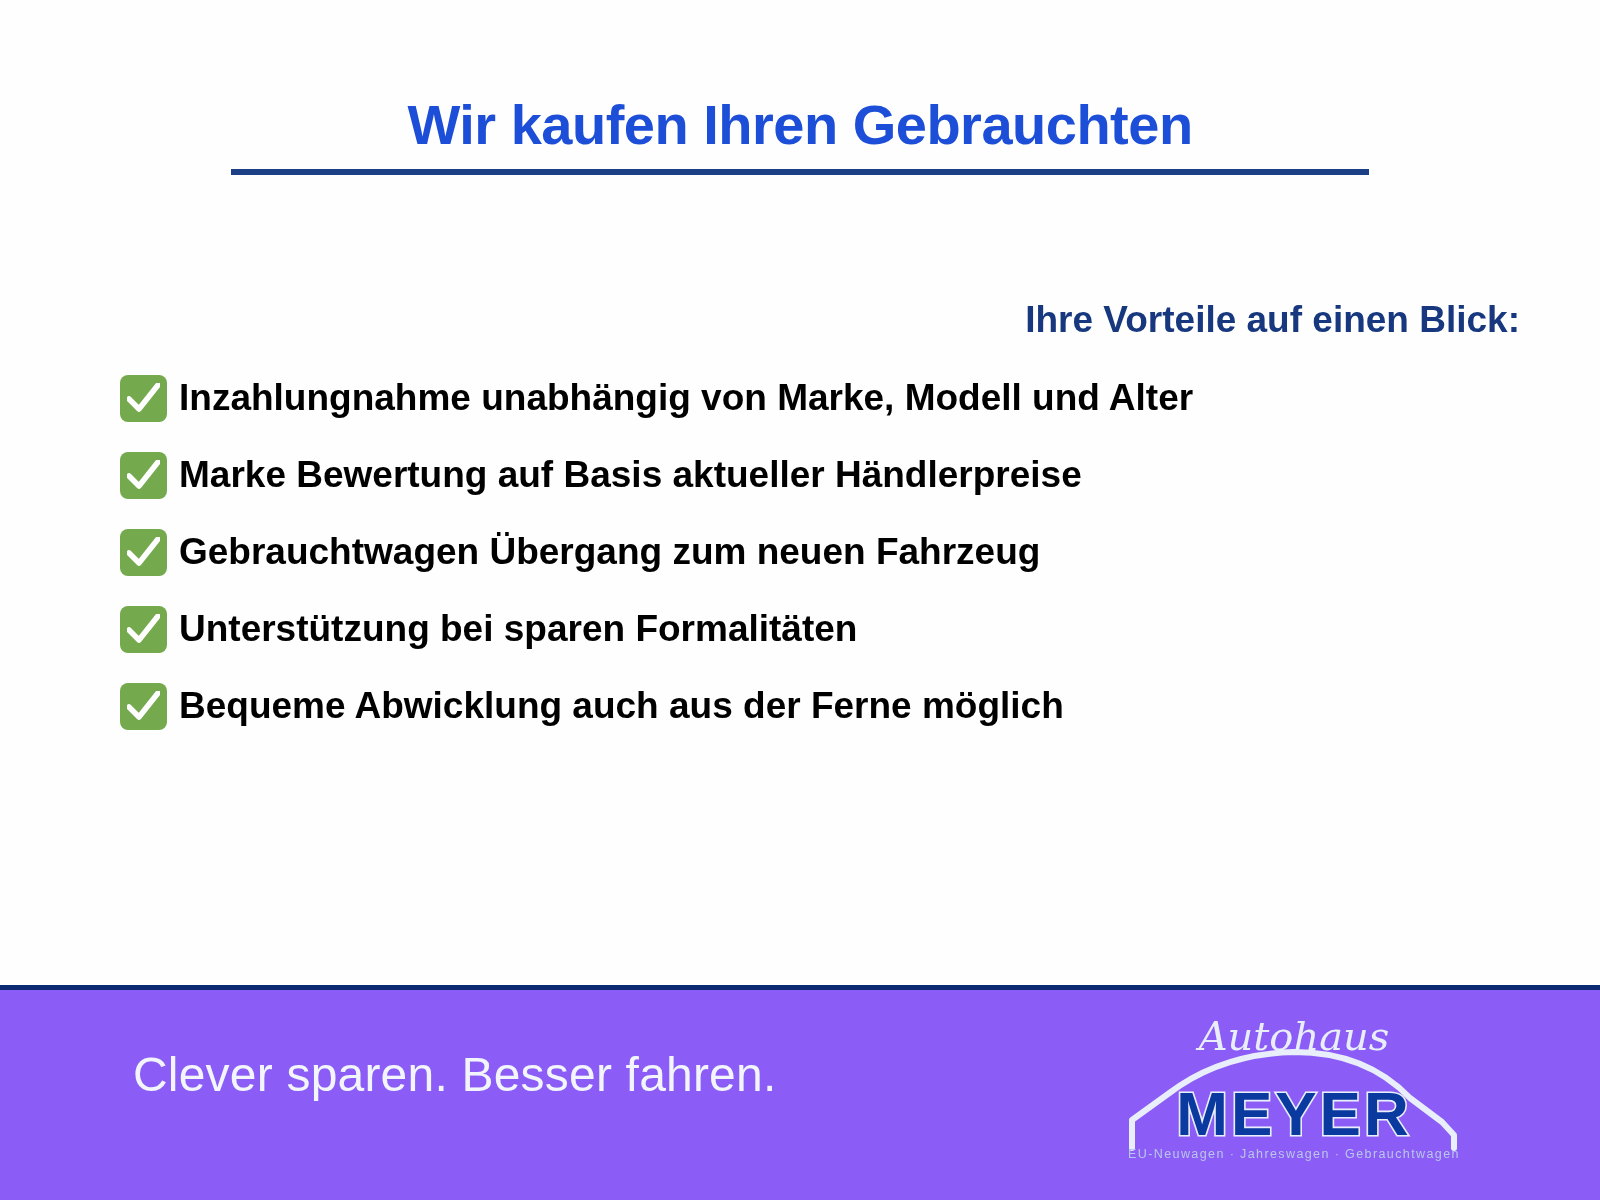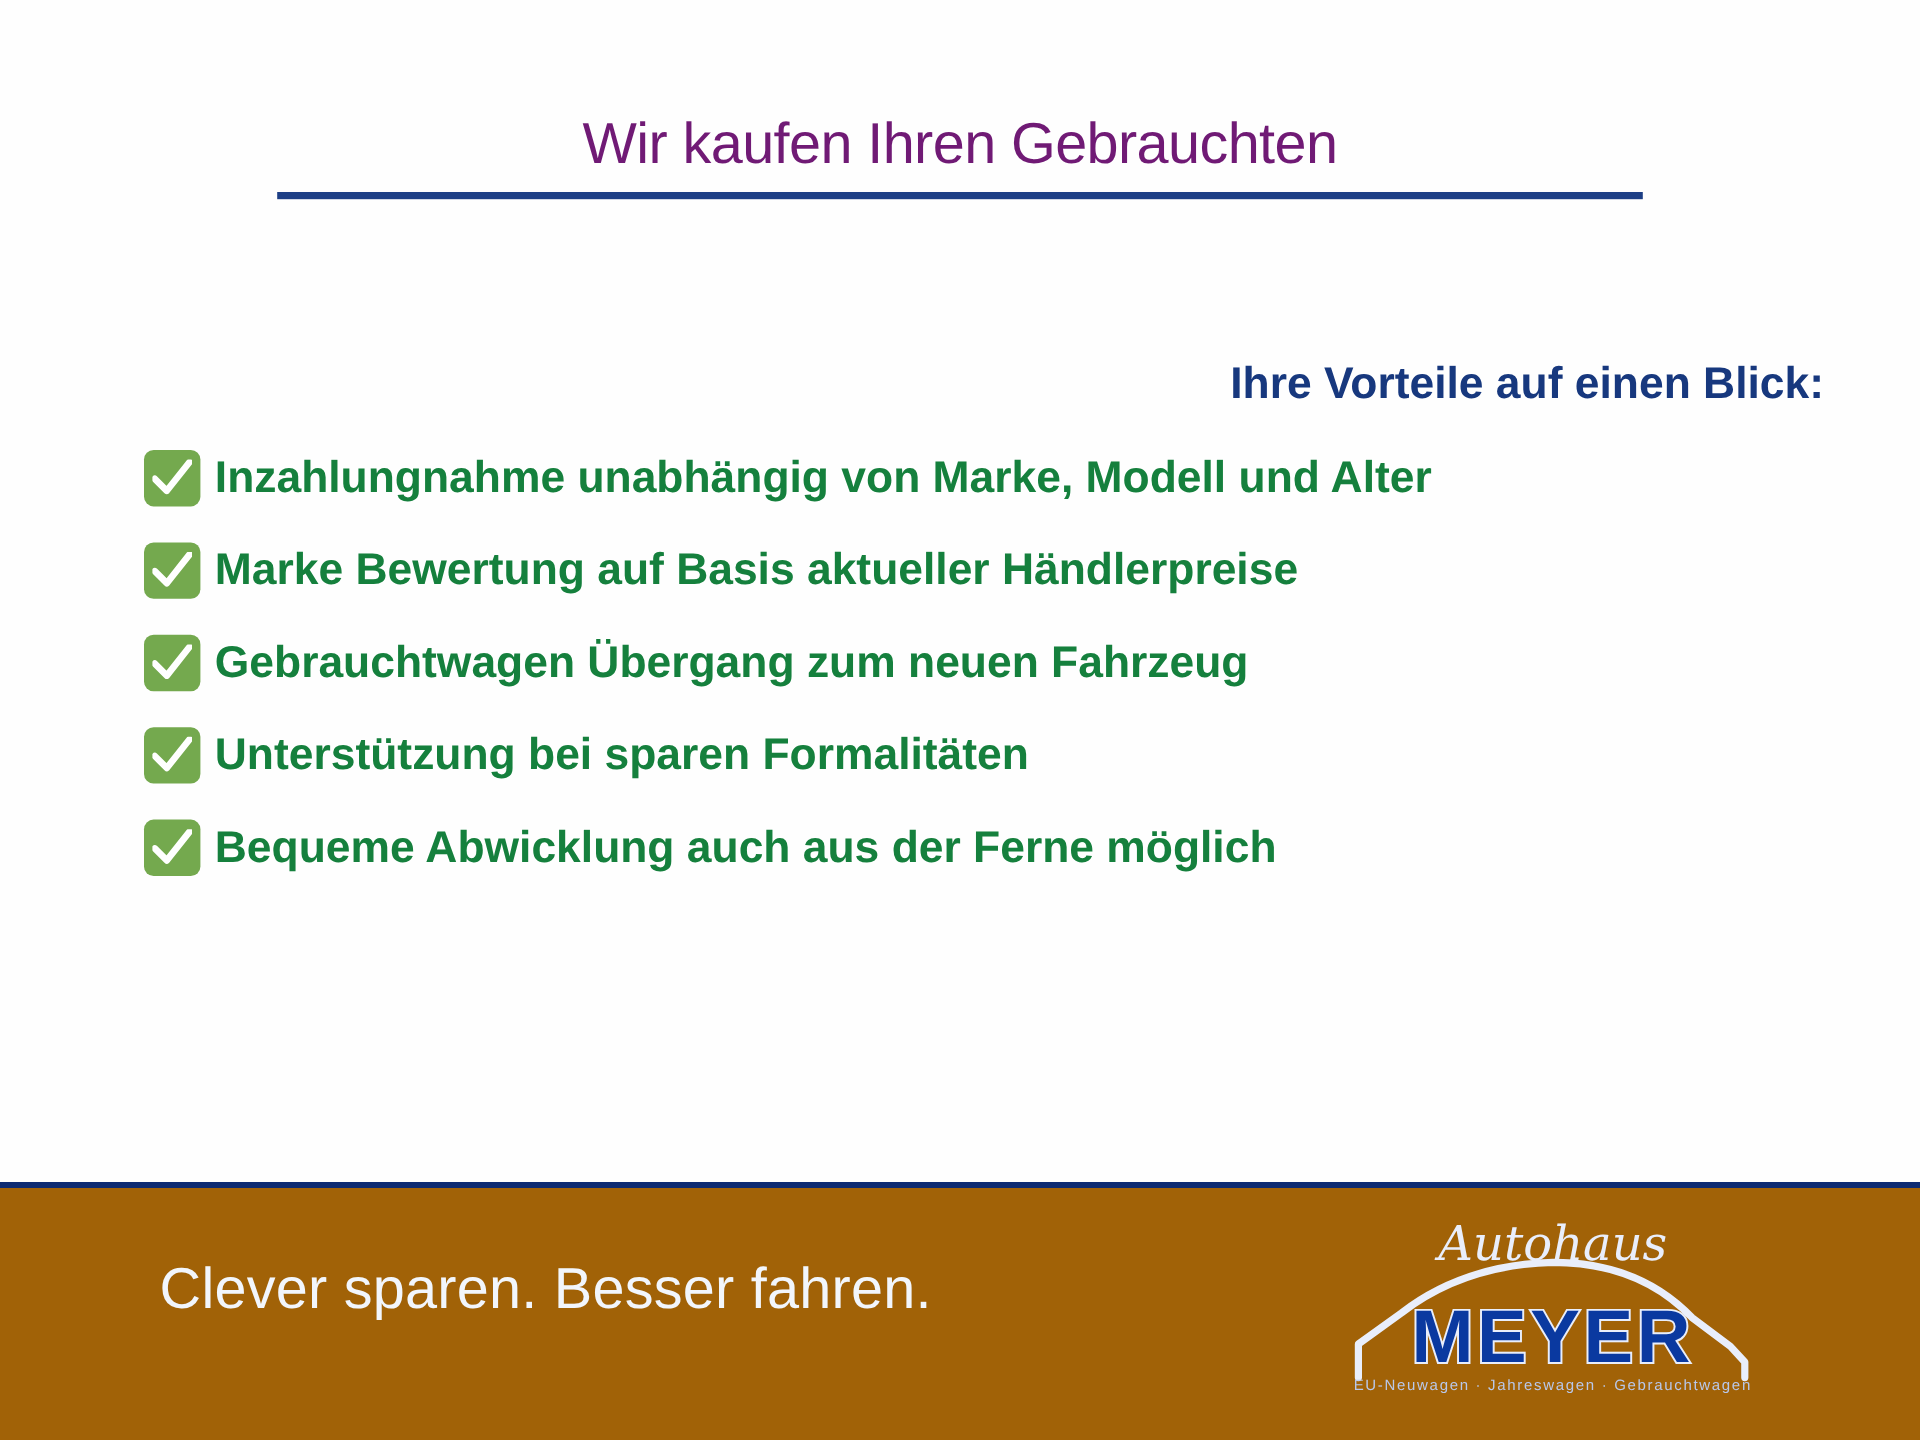--- a/index.html
+++ b/index.html
@@ -25,23 +25,23 @@
   
   .title-block {
     position: absolute;
     left: 0;
     top: 96px;
     width: 1600px;
     text-align: center;
   }
   .title-text {
     display: inline-block;
-    font-size: 48px;
-    font-weight: normal;
-    color: #701a75;
+    font-size: 56px;
+    font-weight: bold;
+    color: #1d4ed8;
     letter-spacing: -0.5px;
     line-height: 1.05;
     white-space: nowrap;
     padding: 0 4px;
   }
   .title-rule {
     width: 1138px;
     height: 6px;
     background: #1d3f86;
     margin: 14px auto 0 auto;
@@ -82,33 +82,33 @@
     position: absolute;
     left: 7px;
     top: 8px;
     width: 33px;
     height: 31px;
     display: block;
   }
   .benefit-label {
     font-size: 37px;
     font-weight: bold;
-    color: #15803d;
+    color: #000000;
     line-height: 1.15;
     white-space: nowrap;
   }
 
   
   .footer {
     position: absolute;
     left: 0;
     bottom: 0;
     width: 1600px;
     height: 215px;
-    background: #a16207;
+    background: #8b5cf6;
     border-top: 5px solid #0c2a72;
     box-sizing: border-box;
   }
   .footer-slogan {
     position: absolute;
     left: 133px;
     top: 57px;
     font-size: 48px;
     color: #f2f6fc;
     font-weight: normal;

